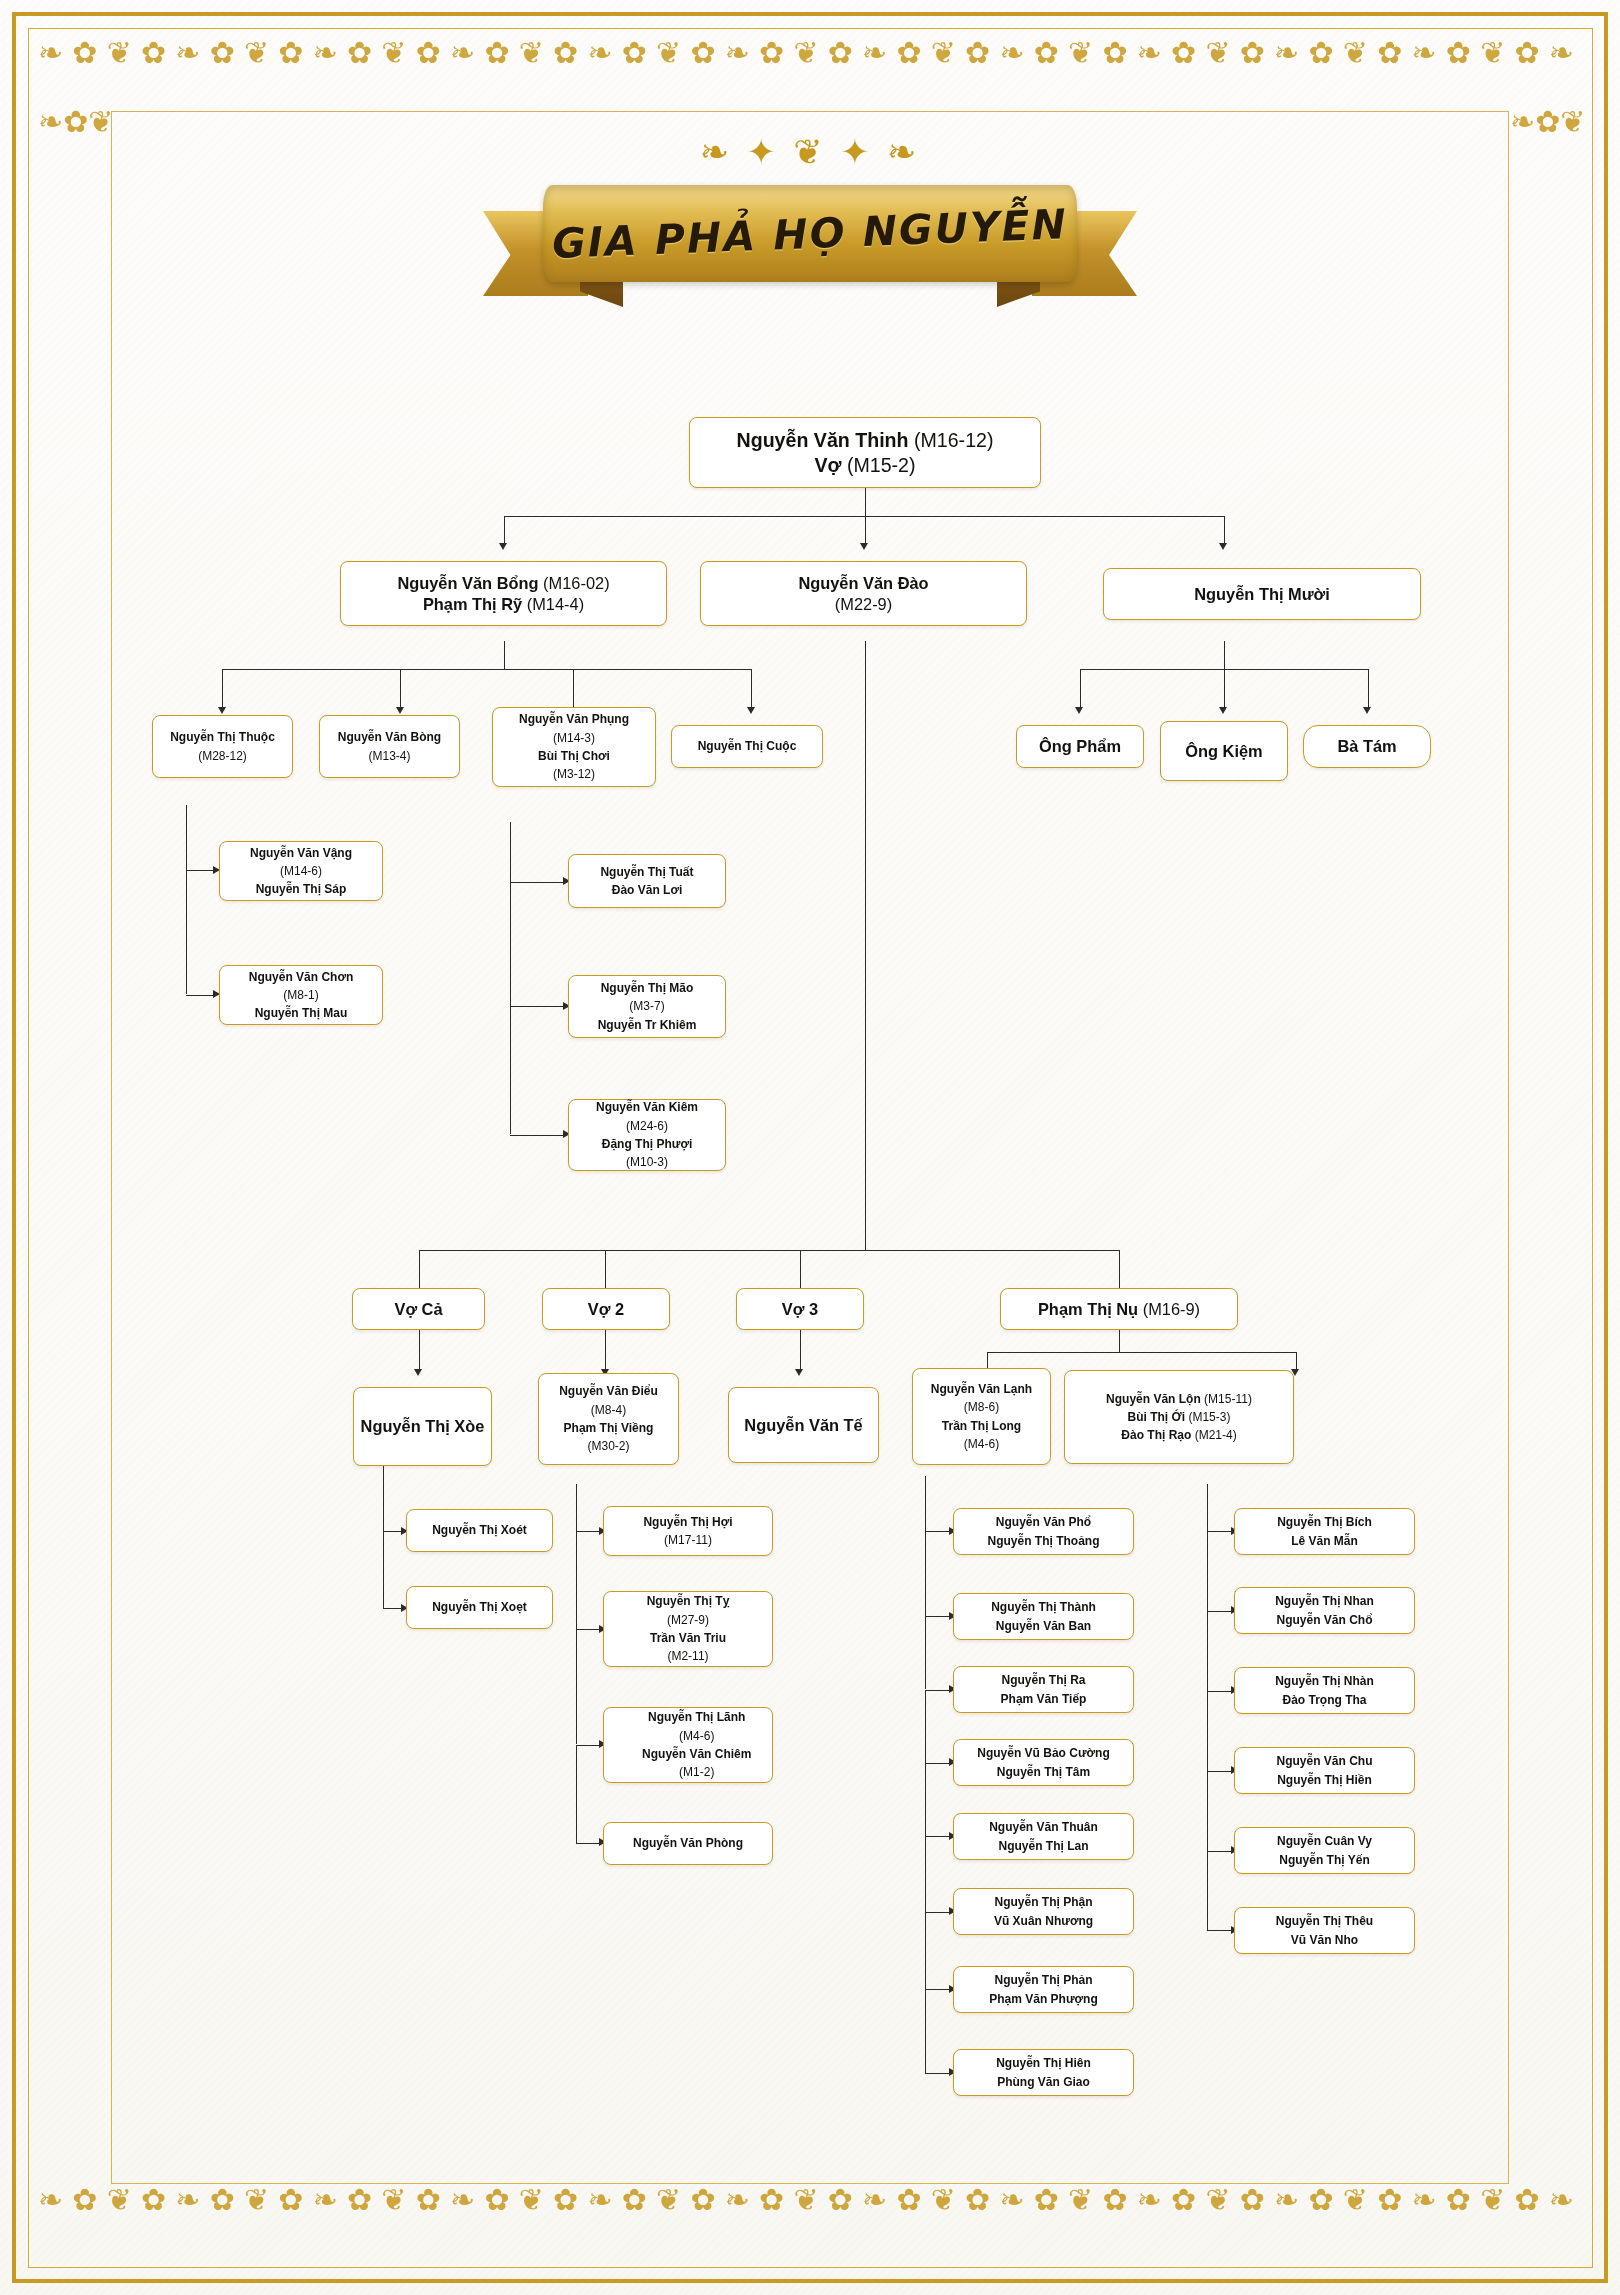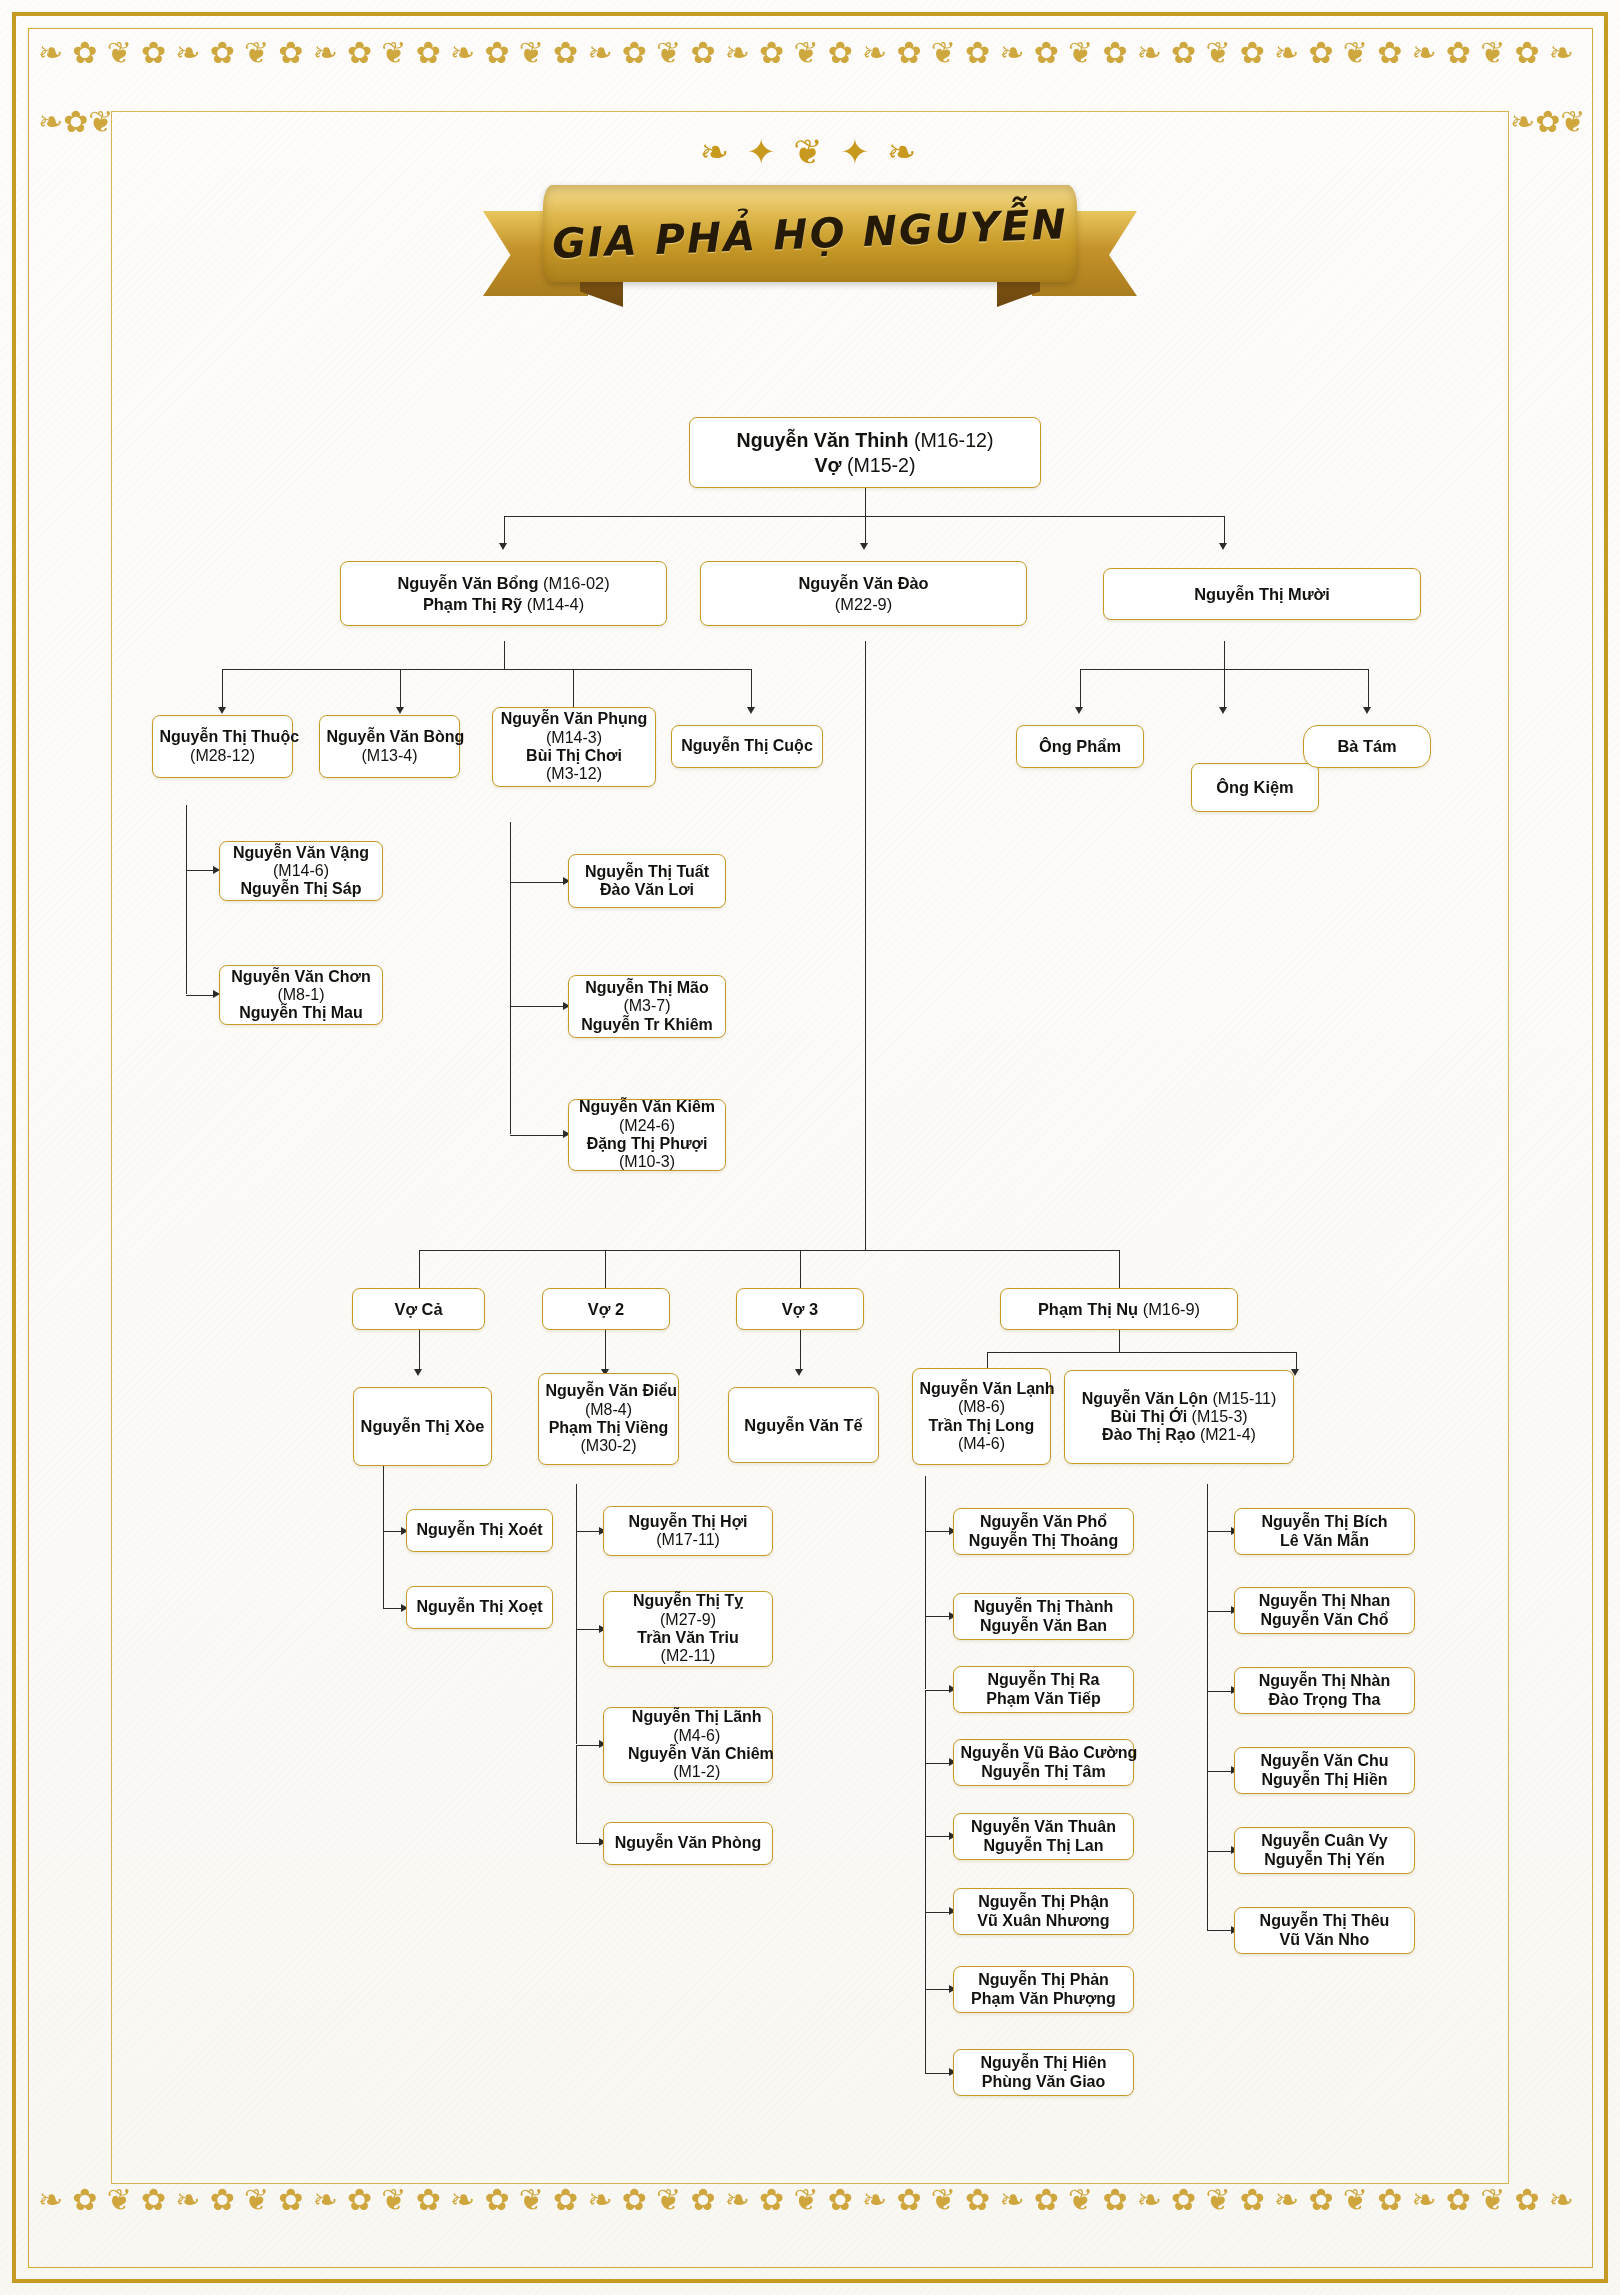--- a/index.html
+++ b/index.html
@@ -110,21 +110,21 @@
     border-radius:7.9px;
     text-align:center;
     display:flex;flex-direction:column;justify-content:center;
     padding:3.9px 6.5px;
     color:#14120e;
     box-shadow:0 1.3px 2.6px rgba(120,90,20,.10);
   }
   .node .l{display:block;white-space:nowrap;}
   .nm{font-weight:bold;}
   .code{font-weight:normal;}
-  .s11{font-size:16px;line-height:18.3px;}
+  .s11{font-size:12px;line-height:18.3px;}
   .s12{font-size:16.4px;line-height:21px;}
   .s14{font-size:19.6px;line-height:25px;}
 
   
   .hline,.vline{position:absolute;background:#2b2b2b;}
   .hline{height:1.3px;}
   .vline{width:1.3px;}
   .arrow{
     position:absolute;width:0;height:0;
     border-left:4.6px solid transparent;border-right:4.6px solid transparent;
@@ -357,21 +357,21 @@
   <div class="node s11" style="left:568px;top:1099px;width:158px;height:72px;">
     <span class="l"><span class="nm">Nguyễn Văn Kiêm</span></span>
     <span class="l"><span class="code">(M24-6)</span></span>
     <span class="l"><span class="nm">Đặng Thị Phượi</span></span>
     <span class="l"><span class="code">(M10-3)</span></span>
   </div>
 
   <div class="node s12" style="left:1016px;top:725px;width:128px;height:43px;">
     <span class="l"><span class="nm">Ông Phẩm</span></span>
   </div>
-  <div class="node s12" style="left:1160px;top:763px;width:128px;height:49px;margin-left:31px;">
+  <div class="node s12" style="left:1160px;top:721px;width:128px;height:60px;">
     <span class="l"><span class="nm">Ông Kiệm</span></span>
   </div>
   <div class="node s12" style="left:1303px;top:725px;width:128px;height:43px;border-radius:15px;">
     <span class="l"><span class="nm">Bà Tám</span></span>
   </div>
 
   <div class="node s12" style="left:352px;top:1288px;width:133px;height:42px;">
     <span class="l"><span class="nm">Vợ Cả</span></span>
   </div>
   <div class="node s12" style="left:542px;top:1288px;width:128px;height:42px;">

